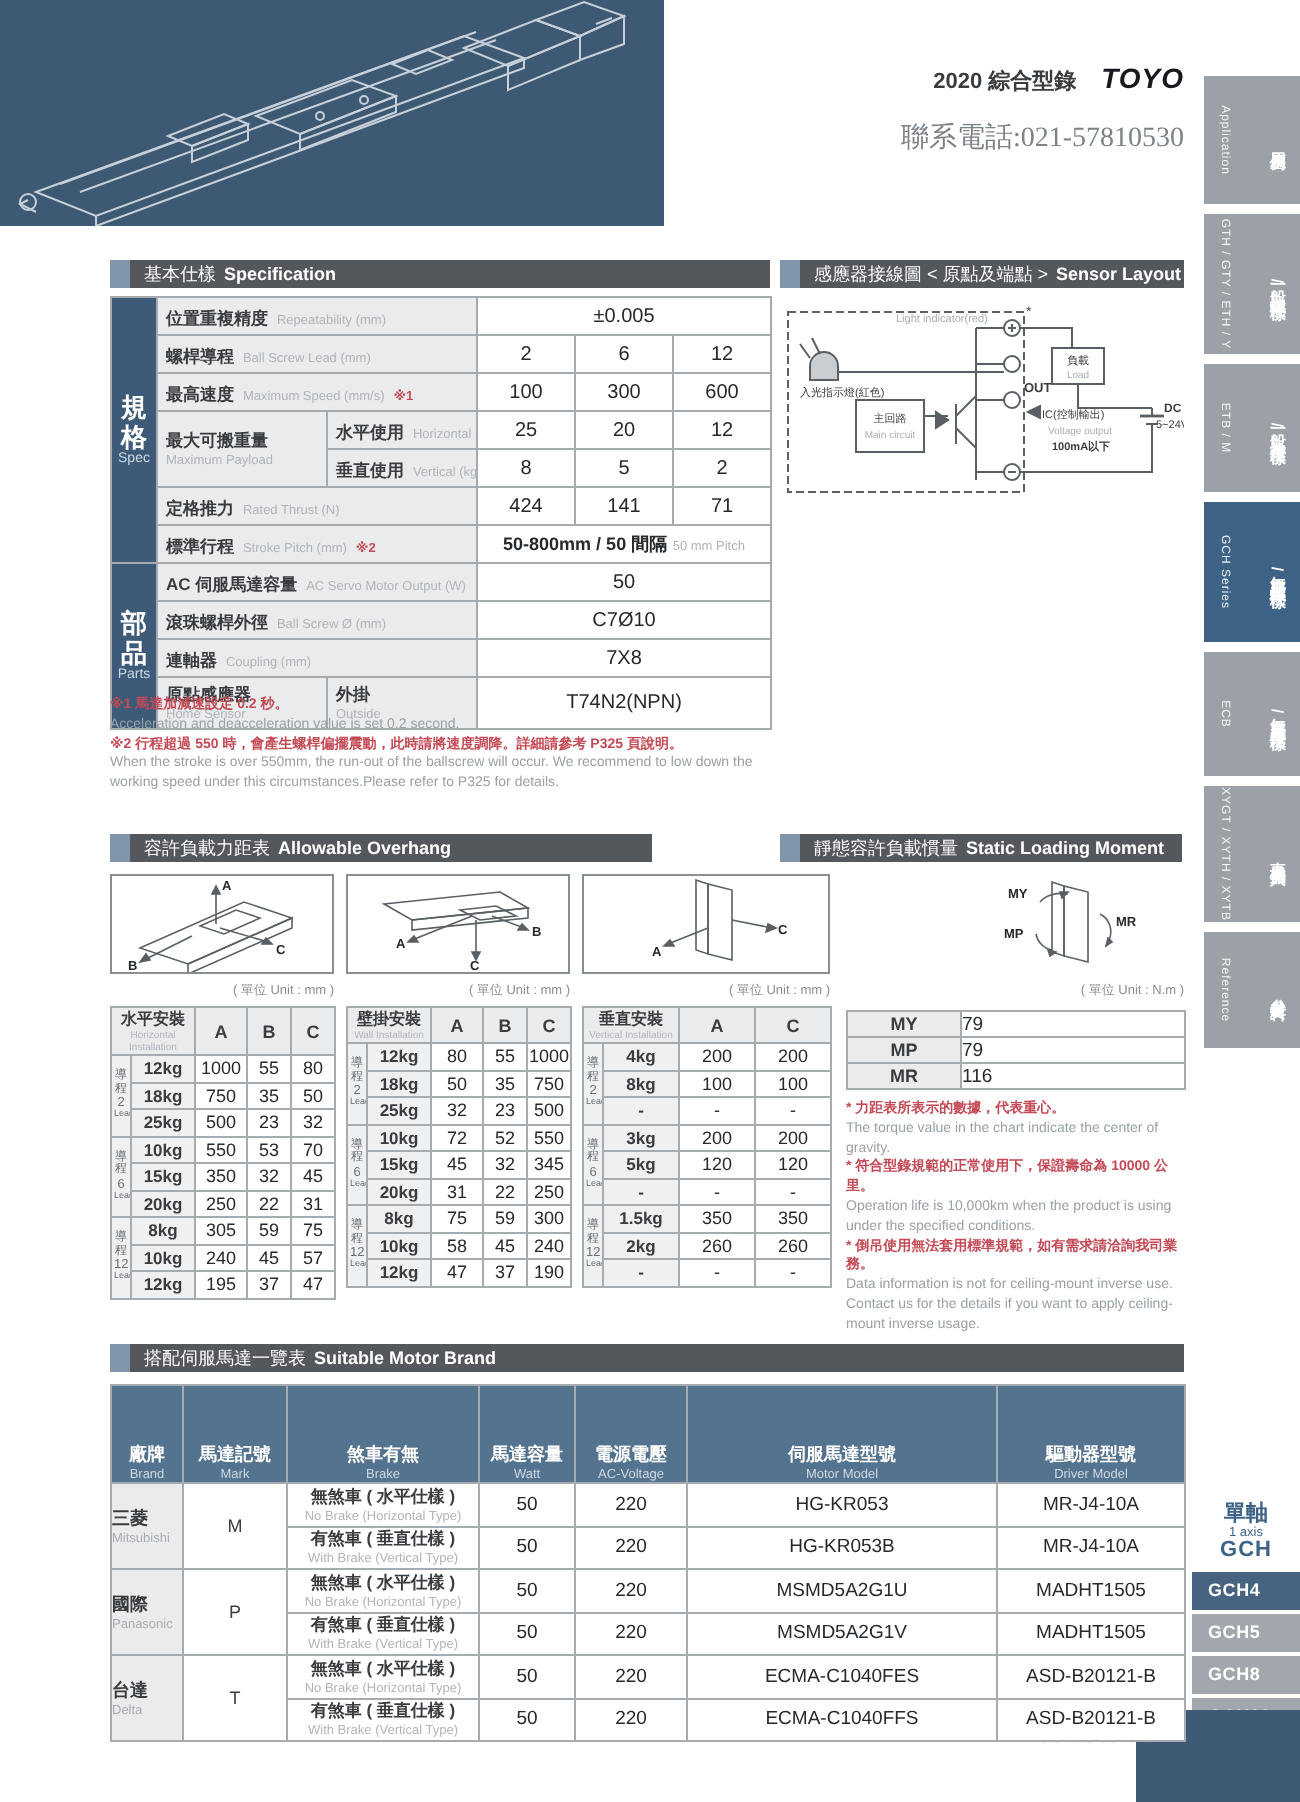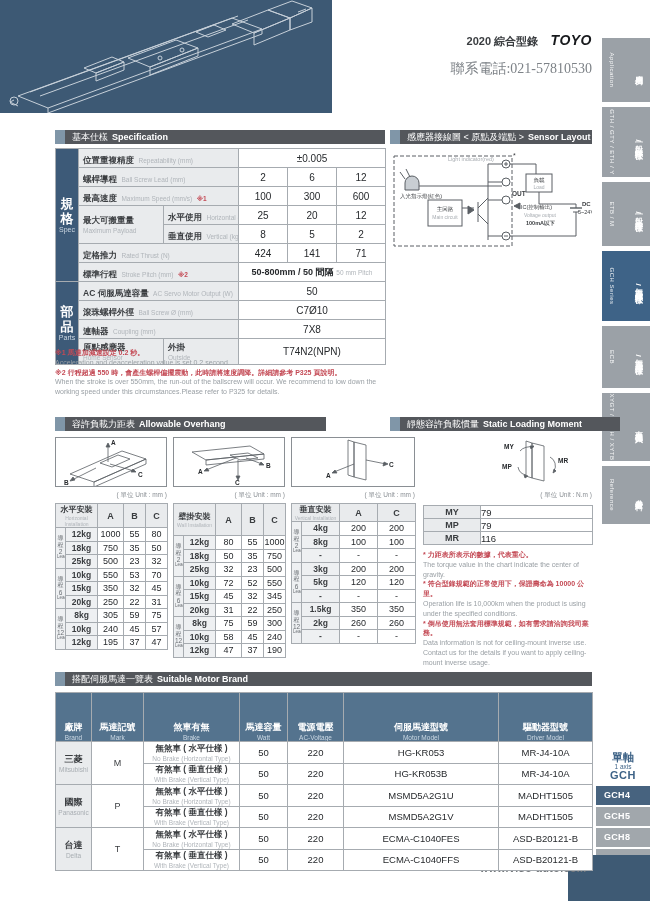--- a/index.html
+++ b/index.html
@@ -79,21 +79,21 @@
   .unit { font-size:6.5px; color:#8a8f94; text-align:right; }
 
   
   .mm-lbl { background:#e9ebed; text-align:center; font-size:9px; font-weight:bold; color:#3a3d40; }
   .mm-val { background:#fff; text-align:left; font-size:9.5px; }
 
   
   .mh { background:#54738e; color:#fff; text-align:center; font-weight:normal; }
   .mh .cn { font-size:9px; font-weight:bold;margin-top:28px; }
   .mh .en { font-size:6.5px; color:#ccd9e4; }
-  .brand { background:#e9ebed; text-align:center; }
+  .brand { background:#e9ebed; text-align:left; }
   .brand .cn { font-size:9px; font-weight:bold; color:#3a3d40; }
   .brand .en { font-size:6.5px; color:#a8adb2; }
   .mark { background:#fff; text-align:center; font-size:9px; color:#3a3d40; }
   .brake { background:#fff; text-align:center; }
   .brake .cn { font-size:8.5px; font-weight:bold; color:#3a3d40; }
   .brake .en { font-size:6.5px; color:#b0b5ba; }
   .mval { background:#fff; text-align:center; font-size:9.5px; }
 
   svg text { font-family:"Liberation Sans","DejaVu Sans",sans-serif; }
 </style>
@@ -332,21 +332,21 @@
       <text x="188" y="66" font-size="5.5" fill="#3a3d40">5~24V</text>
     </svg>
   </div>
 
   <div class="abs sec-head" style="left:55px;top:417px;width:271px">
     <span class="sec-sq"></span>
     <span class="sec-bar">
       <span>容許負載力距表</span><b>Allowable Overhang</b>
     </span>
   </div>
-  <div class="abs sec-head" style="left:390px;top:417px;width:230px">
+  <div class="abs sec-head" style="left:390px;top:417px;width:201px">
     <span class="sec-sq"></span>
     <span class="sec-bar">
       <span>靜態容許負載慣量</span><b>Static Loading Moment</b>
     </span>
   </div>
 
   <div class="abs" style="left:55px;top:437px;width:112px;height:50px;border:1px solid #8a8f94">
     <svg width="110" height="48" viewBox="0 0 110 48">
       <g fill="none" stroke="#5a5f64" stroke-width="0.8">
         <polygon points="14,36 66,13 90,21 38,44"></polygon>
@@ -500,21 +500,21 @@
 
   <table class="abs outer" style="left:173px;top:503px;width:112px">
     <colgroup>
         <col style="width:10px">
         <col style="width:32px">
         <col style="width:26px">
         <col style="width:22px">
         <col style="width:22px">
       </colgroup>
     <tbody>
-        <tr style="height:32px">
+        <tr style="height:18px">
       <th class="oh-label" colspan="2">
             <div class="cn">壁掛安裝</div>
             <div class="en">Wall Installation</div>
           </th>
       <th class="colh">A</th>
       <th class="colh">B</th>
       <th class="colh">C</th>
     </tr>
     <tr style="height:13.5px">
       <td class="leadc" rowspan="3"><span>導程</span><div class="num">2</div><div style="font-size:4.5px">Lead</div></td>

